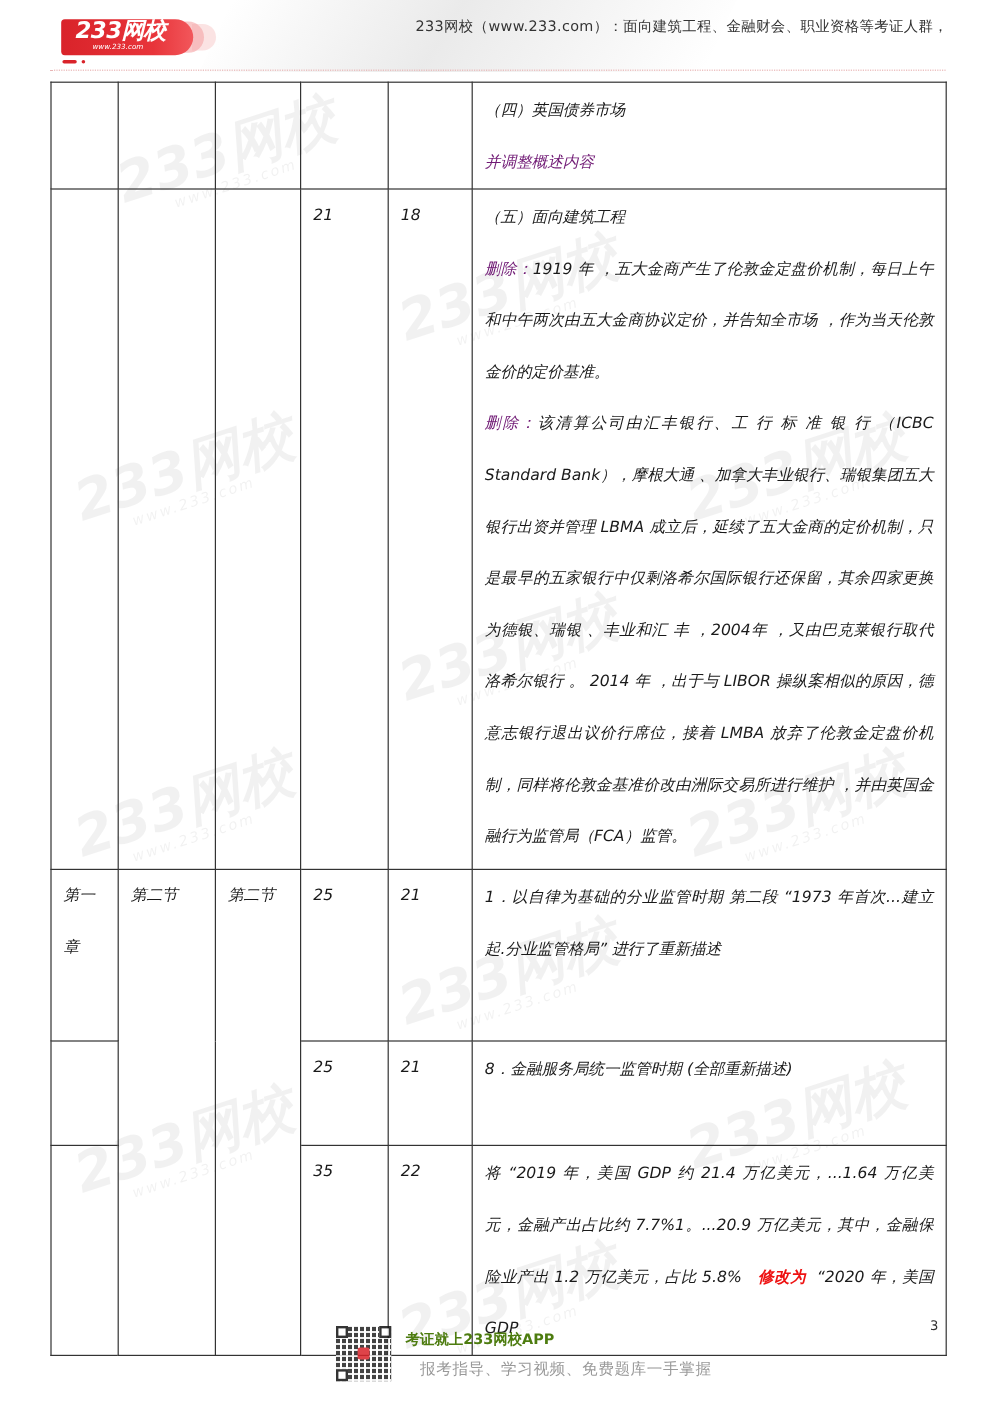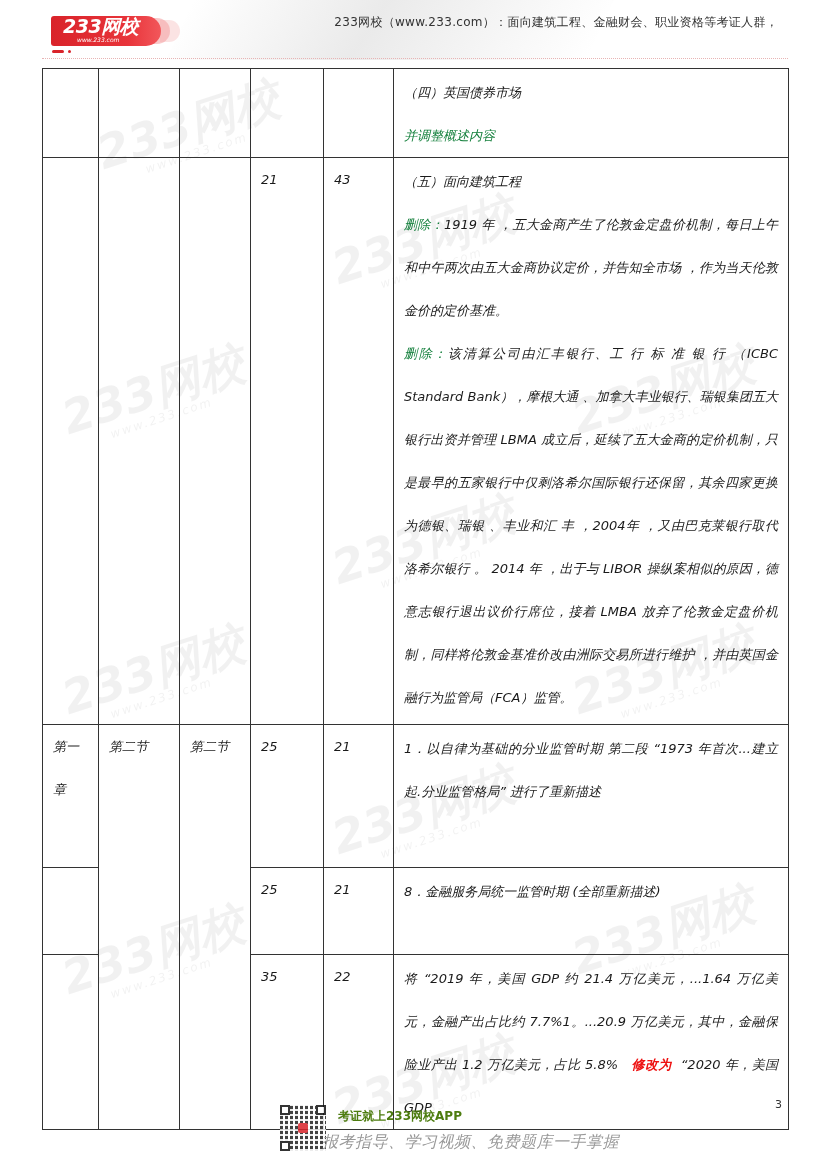--- a/index.html
+++ b/index.html
@@ -12,48 +12,48 @@
                 transform: skewX(-25deg); }
   .logo { position: absolute; left: 51px; top: 16px; width: 110px; height: 30px;
           background: linear-gradient(90deg, #d9232a 0%, #e8343a 70%, #f2575b 100%);
           border-radius: 3px 15px 15px 3px; color: #fff; box-sizing: border-box; padding-left: 12px; }
   .logo-ghost1 { position: absolute; left: 150px; top: 18px; width: 20px; height: 26px; border-radius: 0 13px 13px 0; background: #f5a3a5; opacity: .6; }
   .logo-ghost2 { position: absolute; left: 160px; top: 20px; width: 20px; height: 22px; border-radius: 0 11px 11px 0; background: #f9d0d1; opacity: .6; }
   .logo-main { font-size: 19px; font-weight: bold; font-style: italic; line-height: 20px; display: block; letter-spacing: -0.5px; }
   .logo-sub { font-size: 6px; line-height: 8px; display: block; font-style: italic; padding-left: 14px; }
   .logo-dash { position: absolute; left: 52px; top: 50px; width: 12px; height: 3px; background: #d9232a; border-radius: 2px; }
   .logo-dot { position: absolute; left: 68px; top: 50px; width: 3px; height: 3px; background: #d9232a; border-radius: 2px; }
-  .hdr-text { position: absolute; right: 52px; top: 13px; text-align: left; font-size: 12px; line-height: 19px; color: #333; letter-spacing: 0.3px; }
+  .hdr-text { position: absolute; right: 40px; top: 13px; text-align: left; font-size: 12px; line-height: 19px; color: #333; letter-spacing: 0.3px; }
   .hdr-rule { position: absolute; left: 42px; right: 42px; top: 58px; border-top: 1px dotted #e8b4b4; }
 
   
   table.grid { position: absolute; left: 42px; top: 68px; border-collapse: collapse; table-layout: fixed; width: 746px; font-style: italic; }
   table.grid td { border: 1px solid #333; vertical-align: top; padding: 0 10px; font-size: 13px; line-height: 43px; box-sizing: border-box; }
   .c1 { width: 56px; } .c2 { width: 81px; } .c3 { width: 71px; } .c4 { width: 73px; } .c5 { width: 70px; } .c6 { width: 395px; }
   td.text { padding-top: 2px !important; }
-  .red { color: #15803d; }
+  .red { color: #701a75; }
   .red-bold { color: #ee1111; font-weight: bold; margin-top: 47px; }
   .para { display: block; text-align: justify; }
 
   
   .wm { position: absolute; color: rgba(0,0,0,0.055); font-weight: bold; font-style: italic; font-size: 46px; transform: rotate(-18deg); pointer-events: none; white-space: nowrap; }
   .wm small { display: block; font-size: 12px; font-weight: normal; margin-left: 40px; margin-top: -10px; letter-spacing: 2px; }
 
   
   .qr { position: absolute; left: 280px; top: 1105px; width: 46px; height: 46px;
         background:
           repeating-linear-gradient(90deg, #222 0 3px, #fff 3px 5px),
           #fff; opacity: .85; }
   .qr::before { content: ""; position: absolute; inset: 0;
         background: repeating-linear-gradient(0deg, rgba(255,255,255,.9) 0 2px, rgba(255,255,255,0) 2px 5px); }
   .qr-corner { position: absolute; width: 10px; height: 10px; border: 2px solid #111; background: #fff; box-sizing: border-box; }
   .qr-corner.tl { left: 0; top: 0; } .qr-corner.tr { right: 0; top: 0; } .qr-corner.bl { left: 0; bottom: 0; }
   .qr-logo { position: absolute; left: 18px; top: 18px; width: 10px; height: 10px; background: #d9232a; border-radius: 2px; }
   .ft-title { position: absolute; left: 338px; top: 1108px; font-size: 12px; font-weight: bold; color: #4d7c0f; }
-  .ft-sub { position: absolute; left: 322px; top: 1132px; font-size: 16px; color: #999; letter-spacing: 0.5px; font-style: italic; }
+  .ft-sub { position: absolute; left: 350px; top: 1132px; font-size: 13px; color: #999; letter-spacing: 0.5px; }
   .page-num { position: absolute; left: 775px; top: 1098px; font-size: 11px; color: #333; }
 </style>
 </head>
 <body>
 
 <div class="hdr-swoosh"></div>
 <div class="logo-ghost2"></div>
 <div class="logo-ghost1"></div>
 <div class="logo">
   <span class="logo-main">233网校</span>
@@ -97,21 +97,21 @@
     <td class="text">
       <span class="para">（四）英国债券市场</span>
       <span class="para red">并调整概述内容</span>
     </td>
   </tr>
   <tr style="height:567px;">
     <td></td>
     <td></td>
     <td></td>
     <td>21</td>
-    <td>43</td>
+    <td>18</td>
     <td class="text">
       <span class="para">（五）面向建筑工程</span>
       <span class="para"><span class="red">删除：</span><span>1919 年 ，五大金商产生了伦敦金定盘价机制，每日上午和中午两次由五大金商协议定价，并告知全市场 ，作为当天伦敦金价的定价基准。</span></span>
       <span class="para"><span class="red">删除：</span><span>该清算公司由汇丰银行、工 行 标 准 银 行 （ICBC Standard Bank），摩根大通 、加拿大丰业银行、瑞银集团五大银行出资并管理 LBMA 成立后，延续了五大金商的定价机制，只是最早的五家银行中仅剩洛希尔国际银行还保留，其余四家更换为德银、瑞银 、丰业和汇 丰 ，2004年 ，又由巴克莱银行取代洛希尔银行 。 2014 年 ，出于与 LIBOR 操纵案相似的原因，德意志银行退出议价行席位，接着 LMBA 放弃了伦敦金定盘价机制，同样将伦敦金基准价改由洲际交易所进行维护 ，并由英国金融行为监管局（FCA）监管。</span></span>
     </td>
   </tr>
   <tr style="height:143px;">
     <td>第一章</td>
     <td rowspan="3">第二节</td>
     <td rowspan="3">第二节</td>

